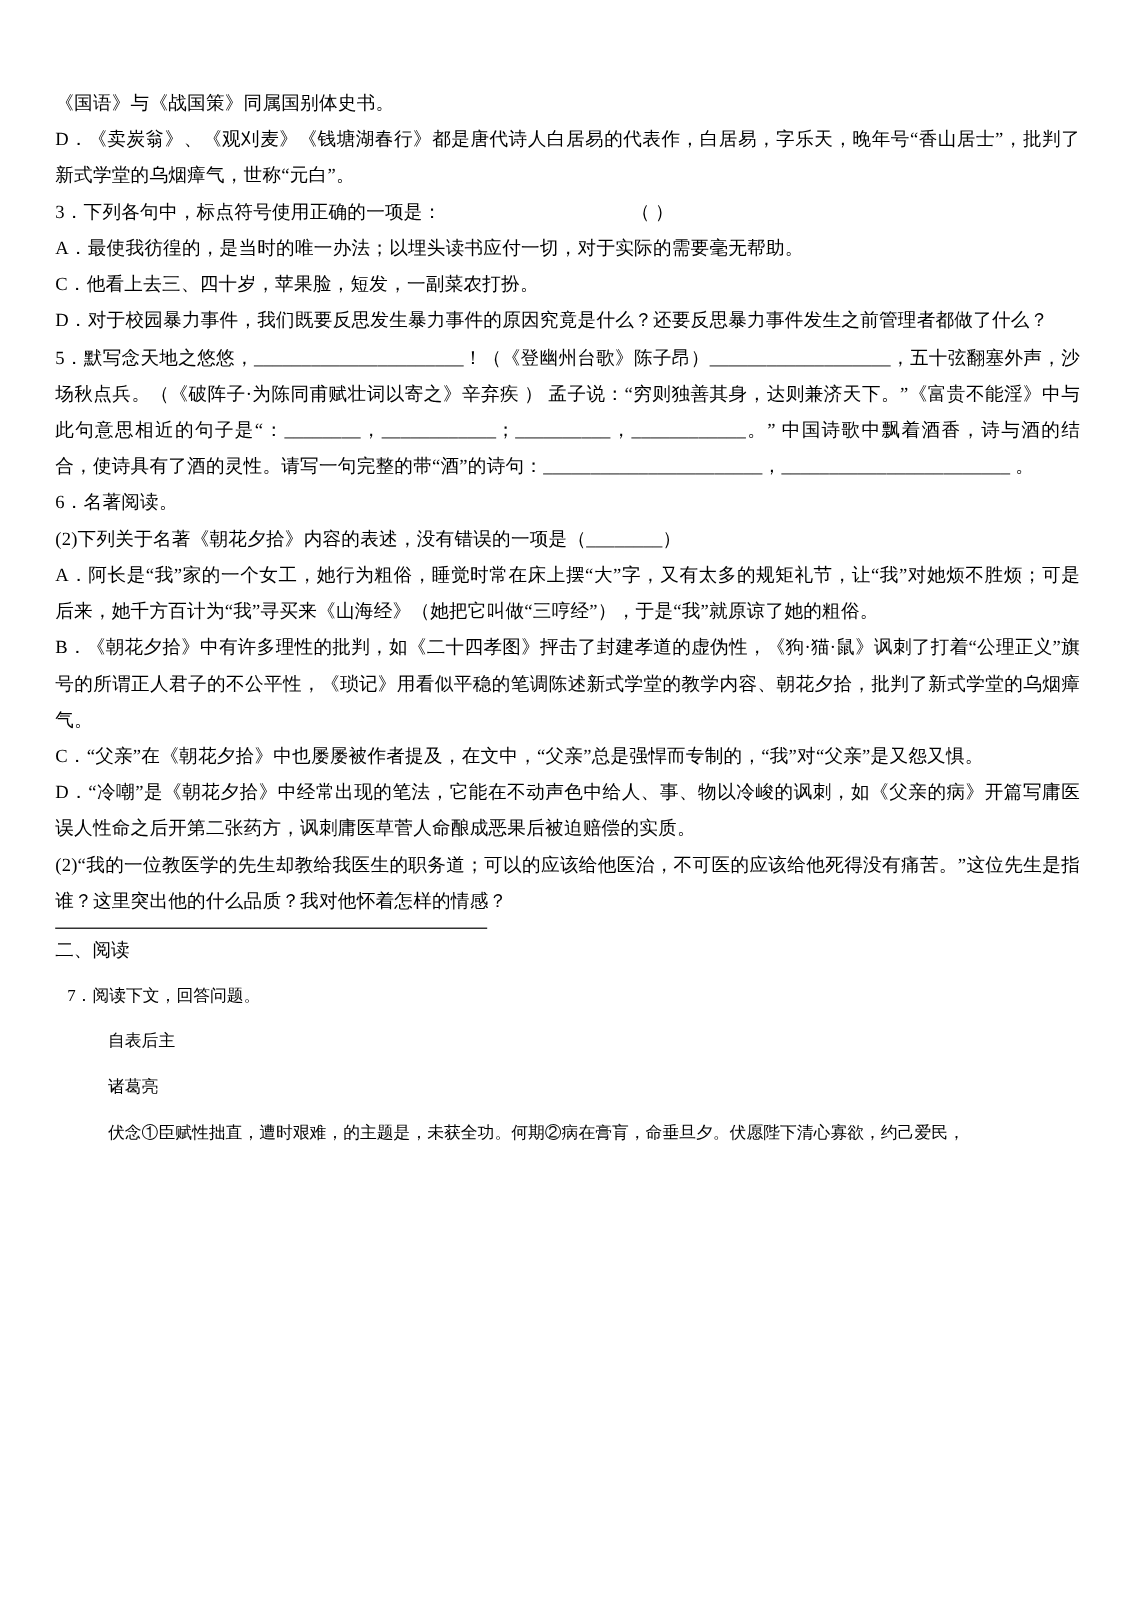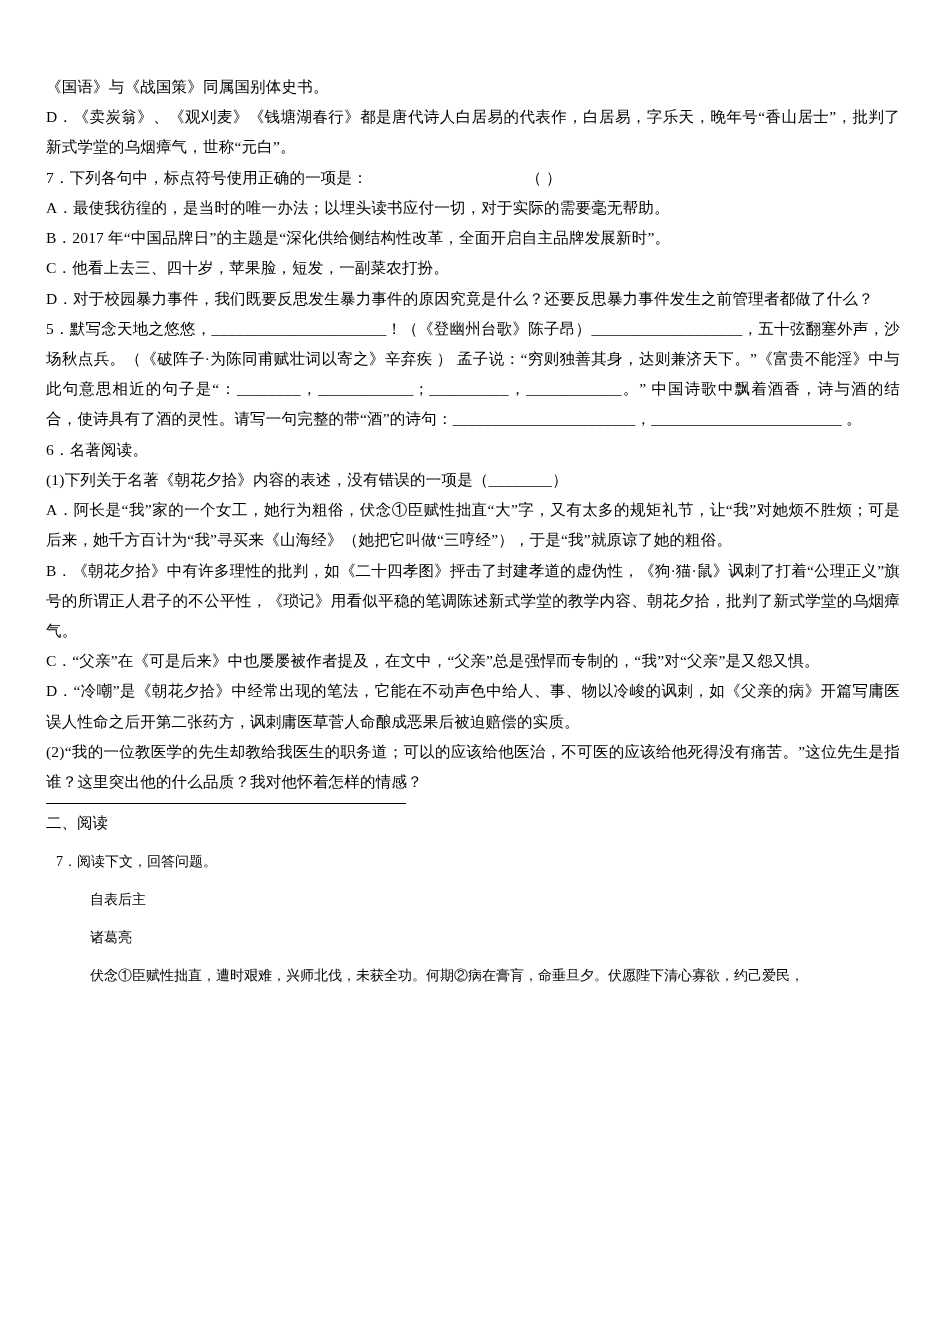--- a/index.html
+++ b/index.html
@@ -62,43 +62,42 @@
 </head>
 <body>
 
 <div class="page">
 
   <p class="para">《国语》与《战国策》同属国别体史书。</p>
 
   <p class="para">D．《卖炭翁》、《观刈麦》《钱塘湖春行》都是唐代诗人白居易的代表作，白居易，字乐天，晚年号“香山居士”，批判了新式学堂的乌烟瘴气，世称“元白”。</p>
 
   <p class="para">
-    <span>7．下列各句中，标点符号使用正确的一项是：</span>
+    <span>3．下列各句中，标点符号使用正确的一项是：</span>
     <span class="gap-wide"></span>
     <span>（          ）</span>
   </p>
 
   <p class="para">A．最使我彷徨的，是当时的唯一办法；以埋头读书应付一切，对于实际的需要毫无帮助。</p>
-  <p class="para">B．2017 年“中国品牌日”的主题是“深化供给侧结构性改革，全面开启自主品牌发展新时”。</p>
   <p class="para">C．他看上去三、四十岁，苹果脸，短发，一副菜农打扮。</p>
   <p class="para">D．对于校园暴力事件，我们既要反思发生暴力事件的原因究竟是什么？还要反思暴力事件发生之前管理者都做了什么？</p>
 
   <p class="para">5．默写念天地之悠悠，______________________！（《登幽州台歌》陈子昂）___________________，五十弦翻塞外声，沙场秋点兵。（《破阵子·为陈同甫赋壮词以寄之》辛弃疾 ）    孟子说：“穷则独善其身，达则兼济天下。”《富贵不能淫》中与此句意思相近的句子是“：________，____________；__________，____________。” 中国诗歌中飘着酒香，诗与酒的结合，使诗具有了酒的灵性。请写一句完整的带“酒”的诗句：_______________________，________________________ 。</p>
 
   <p class="para">6．名著阅读。</p>
-  <p class="para">(1)下列关于名著《朝花夕拾》内容的表述，没有错误的一项是（________）</p>
-  <p class="para">A．阿长是“我”家的一个女工，她行为粗俗，伏念①臣赋性拙直“大”字，又有太多的规矩礼节，让“我”对她烦不胜烦；可是后来，她千方百计为“我”寻买来《山海经》（她把它叫做“三哼经”），于是“我”就原谅了她的粗俗。</p>
+  <p class="para">(2)下列关于名著《朝花夕拾》内容的表述，没有错误的一项是（________）</p>
+  <p class="para">A．阿长是“我”家的一个女工，她行为粗俗，睡觉时常在床上摆“大”字，又有太多的规矩礼节，让“我”对她烦不胜烦；可是后来，她千方百计为“我”寻买来《山海经》（她把它叫做“三哼经”），于是“我”就原谅了她的粗俗。</p>
   <p class="para">B．《朝花夕拾》中有许多理性的批判，如《二十四孝图》抨击了封建孝道的虚伪性，《狗·猫·鼠》讽刺了打着“公理正义”旗号的所谓正人君子的不公平性，《琐记》用看似平稳的笔调陈述新式学堂的教学内容、朝花夕拾，批判了新式学堂的乌烟瘴气。</p>
-  <p class="para">C．“父亲”在《可是后来》中也屡屡被作者提及，在文中，“父亲”总是强悍而专制的，“我”对“父亲”是又怨又惧。</p>
+  <p class="para">C．“父亲”在《朝花夕拾》中也屡屡被作者提及，在文中，“父亲”总是强悍而专制的，“我”对“父亲”是又怨又惧。</p>
   <p class="para">D．“冷嘲”是《朝花夕拾》中经常出现的笔法，它能在不动声色中给人、事、物以冷峻的讽刺，如《父亲的病》开篇写庸医误人性命之后开第二张药方，讽刺庸医草菅人命酿成恶果后被迫赔偿的实质。</p>
   <p class="para">(2)“我的一位教医学的先生却教给我医生的职务道；可以的应该给他医治，不可医的应该给他死得没有痛苦。”这位先生是指谁？这里突出他的什么品质？我对他怀着怎样的情感？</p>
 
   <span class="answer-rule"></span>
 
   <p class="section-title">二、阅读</p>
 
   <p class="small-body">7．阅读下文，回答问题。</p>
 
   <p class="small-body poem-indent">自表后主</p>
   <p class="small-body poem-indent">诸葛亮</p>
-  <p class="small-body poem-indent">伏念①臣赋性拙直，遭时艰难，兴师北伐，未获全功。何期②病在膏肓，命垂旦夕。伏愿陛下清心寡欲，约己爱民，</p>
+  <p class="small-body poem-indent">伏念①臣赋性拙直，遭时艰难，的主题是，未获全功。何期②病在膏肓，命垂旦夕。伏愿陛下清心寡欲，约己爱民，</p>
 
 </div>
 
 </body></html>

